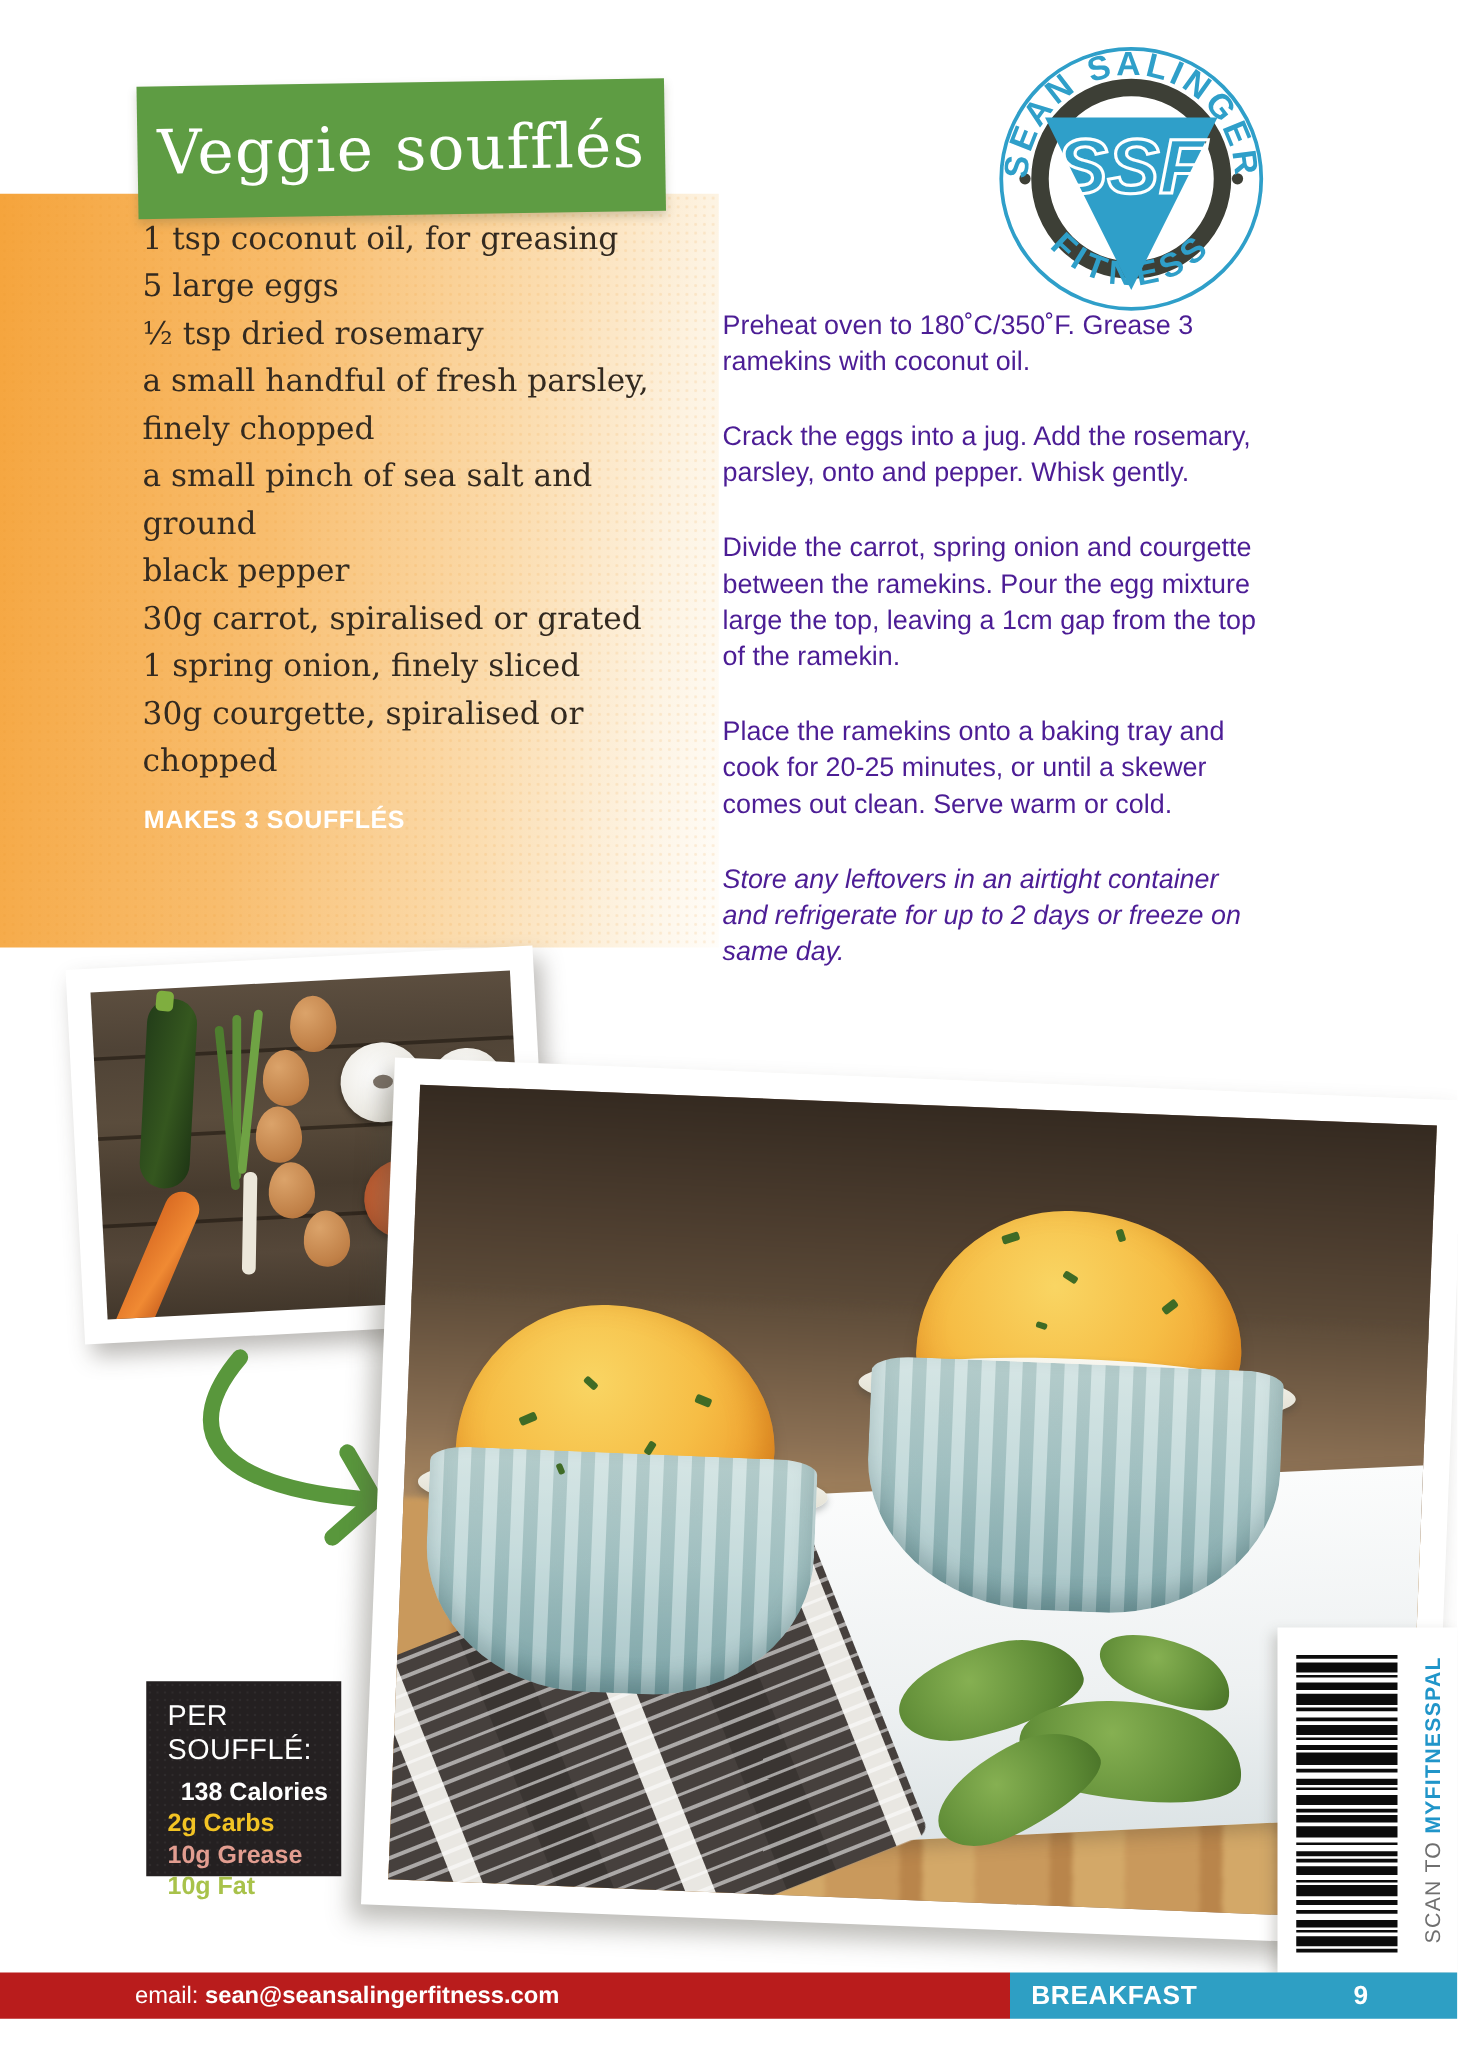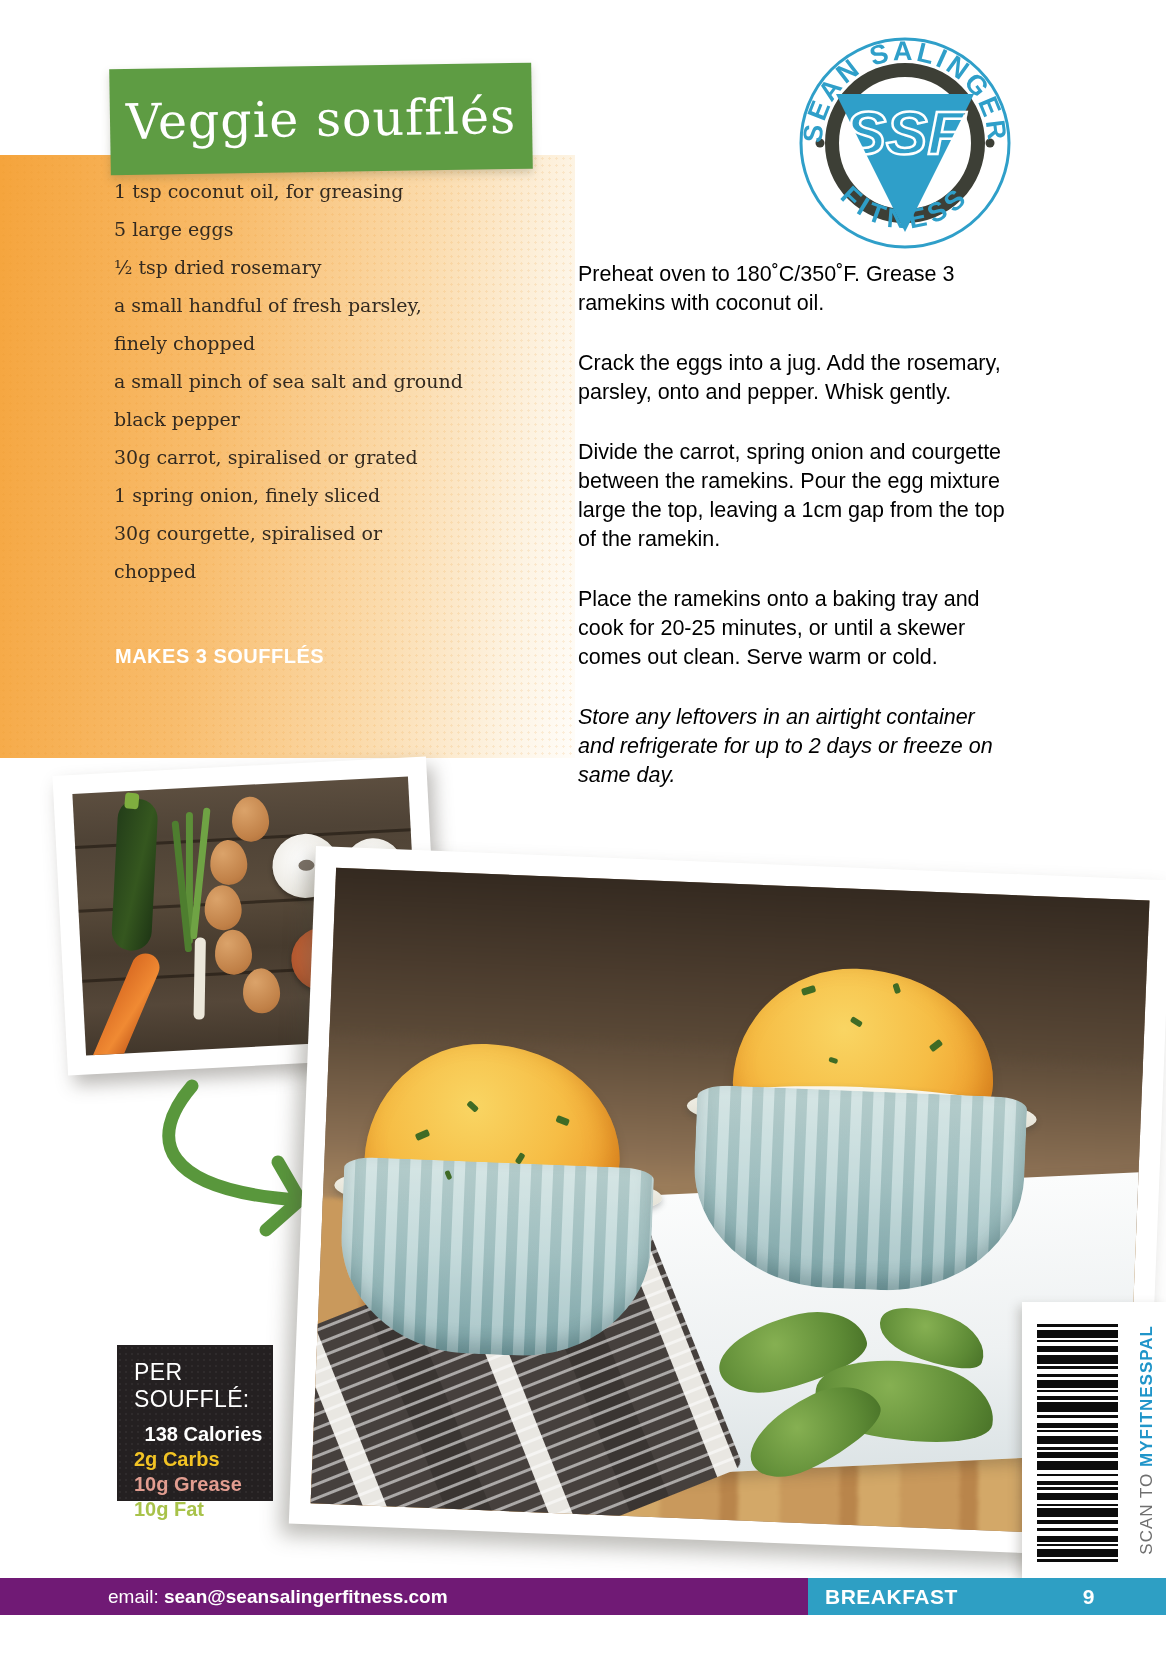--- a/index.html
+++ b/index.html
@@ -8,35 +8,35 @@
   .abs{position:absolute;}
 
   
   .ing-panel{left:0;top:155px;width:575px;height:603px;
     background:
       radial-gradient(rgba(235,150,40,.14) 1px, transparent 1.3px),
       linear-gradient(97deg,#f5a43c 0%,#f8bd6e 38%,#fbdcae 68%,#fdf3e2 88%,#fffdf9 100%);
     background-size:7px 7px,100% 100%;}
   .ing-lines{left:114px;top:172px;width:455px;
     font-family:"DejaVu Serif","Liberation Serif",serif;
-    font-size:19px;line-height:38px;color:#332a20;}
+    font-size:25px;line-height:38px;color:#332a20;}
   .makes{left:115px;top:645px;color:#ffffff;font-weight:bold;font-size:20px;letter-spacing:.5px;}
 
   
   .banner{left:110px;top:66px;width:422px;height:106px;background:#5e9c43;
     transform:rotate(-0.9deg);box-shadow:0 4px 8px rgba(90,90,60,.25);
     display:flex;align-items:center;}
   .banner h1{margin:0 0 0 16px;font-family:"DejaVu Serif","Liberation Serif",serif;
     font-weight:400;color:#ffffff;font-size:49px;letter-spacing:1px;}
 
   
   .logo{left:798px;top:36px;width:214px;height:214px;}
 
   
-  .method{left:578px;top:260px;width:436px;color:#000000;font-size:21.5px;line-height:29px;}
+  .method{left:578px;top:246px;width:436px;color:#4c1d95;font-size:21.5px;line-height:29px;}
   .method p{margin:0 0 31px 0;}
   .method p.note{font-style:italic;}
 
   
   .polaroid{left:60px;top:766px;width:374px;height:300px;background:#ffffff;
     transform:rotate(-3deg);box-shadow:6px 10px 18px rgba(60,55,45,.35);padding:0;}
   .pol-inner{position:absolute;left:19px;top:19px;right:19px;bottom:19px;overflow:hidden;
     background:linear-gradient(180deg,#5c4e3f 0%,#4f4336 18%,#5a4c3c 40%,#473b2e 62%,#554739 82%,#42372b 100%);}
   .plank{position:absolute;left:0;width:100%;height:3px;background:rgba(20,14,8,.5);}
   .zucchini{position:absolute;left:38px;top:8px;width:40px;height:152px;border-radius:20px;
@@ -114,21 +114,21 @@
   .bars{position:absolute;left:15px;top:22px;width:81px;height:230px;}
   .bars div{width:100%;background:#0c0c0c;}
   .scantext{position:absolute;right:2px;top:0;height:100%;width:34px;display:flex;
     align-items:center;justify-content:center;}
   .scantext .vert{transform:rotate(180deg);writing-mode:vertical-rl;font-size:17px;letter-spacing:1px;
     white-space:nowrap;}
   .scan-prefix{color:#6f6f6f;}
   .scan-brand{color:#2095c9;font-weight:bold;}
 
   
-  .footer-dark{left:0;top:1578px;width:808px;height:37px;background:#701a75;
+  .footer-dark{left:0;top:1578px;width:808px;height:37px;background:#b91c1c;
     display:flex;align-items:center;}
   .footer-dark .txt{margin-left:108px;color:#ffffff;font-size:19px;}
   .footer-blue{left:808px;top:1578px;width:358px;height:37px;background:#2e9fc4;
     display:flex;align-items:center;color:#ffffff;}
   .footer-blue .sec{margin-left:17px;font-weight:bold;font-size:21px;letter-spacing:.5px;}
   .footer-blue .pg{margin-left:125px;font-size:21px;font-weight:bold;}
 </style>
 </head>
 <body>
 

